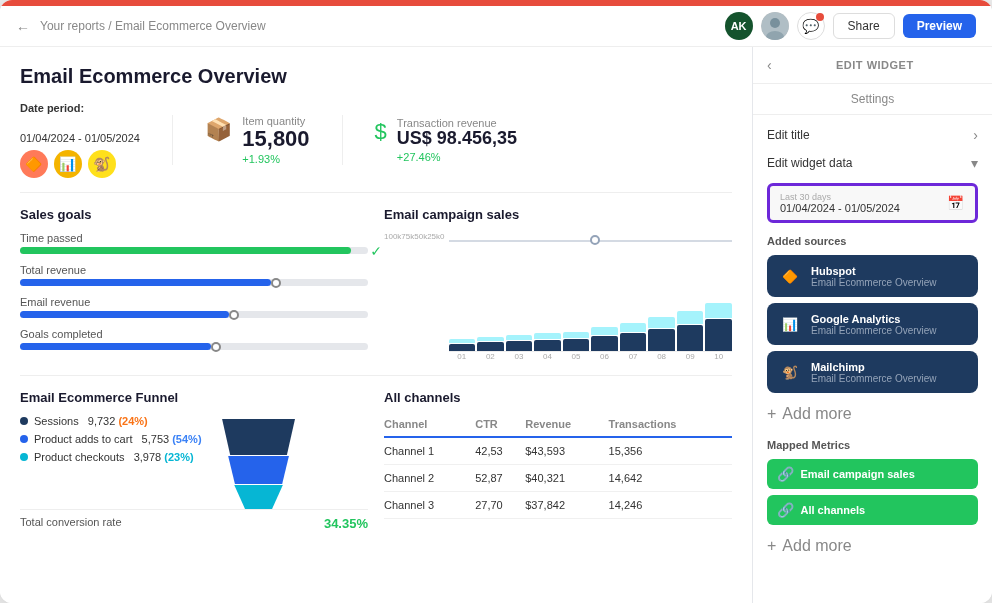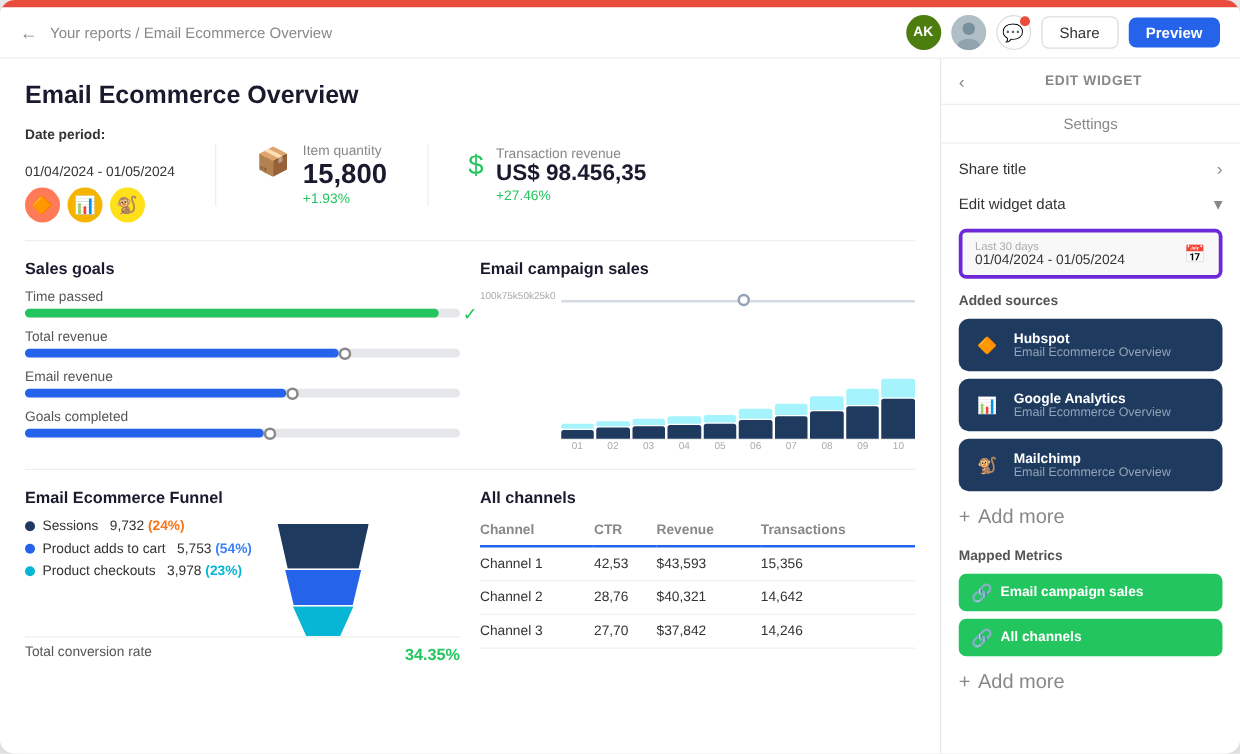--- a/index.html
+++ b/index.html
@@ -4,21 +4,21 @@
   <style>
     * { box-sizing: border-box; margin: 0; padding: 0; }
     body { font-family: -apple-system, BlinkMacSystemFont, 'Segoe UI', sans-serif; background: #f0f0f0; display: flex; justify-content: center; align-items: center; min-height: 100vh; }
     .window { width: 992px; height: 603px; background: #fff; border-radius: 12px; box-shadow: 0 4px 24px rgba(0,0,0,0.18); overflow: hidden; display: flex; flex-direction: column; }
     .title-bar { height: 6px; background: linear-gradient(to right, #e74c3c, #e74c3c); }
     .top-bar { display: flex; align-items: center; padding: 6px 16px; border-bottom: 1px solid #eee; background: #fff; min-height: 38px; }
     .back-btn { color: #888; font-size: 14px; cursor: pointer; margin-right: 10px; }
     .breadcrumb { font-size: 12px; color: #888; flex: 1; }
     .top-bar-right { display: flex; align-items: center; gap: 8px; }
     .avatar { width: 28px; height: 28px; border-radius: 50%; display: flex; align-items: center; justify-content: center; font-size: 11px; font-weight: 700; color: #fff; }
-    .avatar-ak { background: #4d7c0f; }
+    .avatar-ak { background: #14532d; }
     .avatar-photo { background: #ccc; overflow: hidden; }
     .notif-btn { width: 28px; height: 28px; border-radius: 50%; border: 1px solid #ddd; display: flex; align-items: center; justify-content: center; font-size: 14px; cursor: pointer; position: relative; }
     .notif-dot { width: 8px; height: 8px; background: #e74c3c; border-radius: 50%; position: absolute; top: 0; right: 0; }
     .share-btn { padding: 5px 14px; border: 1px solid #ddd; border-radius: 6px; font-size: 12px; cursor: pointer; background: #fff; color: #333; text-align: right; }
     .preview-btn { padding: 5px 14px; border: none; border-radius: 6px; font-size: 12px; cursor: pointer; background: #2563eb; color: #fff; font-weight: 600; }
     .main-area { display: flex; flex: 1; overflow: hidden; }
     .content-area { flex: 1; padding: 18px 20px; overflow-y: auto; background: #fff; }
     .page-title { font-size: 20px; font-weight: 700; color: #1a1a2e; margin-bottom: 14px; }
     .summary-row { display: flex; align-items: center; gap: 24px; padding-bottom: 14px; border-bottom: 1px solid #eee; margin-bottom: 14px; }
     .date-block { font-size: 11px; color: #333; }
@@ -298,21 +298,21 @@
             <tbody>
 
             <tr>
                   <td>Channel 1</td>
                   <td>42,53</td>
                   <td>$43,593</td>
                   <td>15,356</td>
                 </tr>
                 <tr>
                   <td>Channel 2</td>
-                  <td>28,76</td>
+                  <td>52,87</td>
                   <td>$40,321</td>
                   <td>14,642</td>
                 </tr>
                 <tr>
                   <td>Channel 3</td>
                   <td>27,70</td>
                   <td>$37,842</td>
                   <td>14,246</td>
                 </tr>
               </tbody>
@@ -325,21 +325,21 @@
       <div class="sidebar-header">
         <span class="sidebar-back">‹</span>
         <span class="sidebar-title">EDIT WIDGET</span>
         <span></span>
       </div>
       <div class="sidebar-tabs">
         <div class="sidebar-tab">Settings</div>
       </div>
       <div class="sidebar-body">
         <div class="sidebar-row">
-          <span class="sidebar-row-label">Share title</span>
+          <span class="sidebar-row-label">Edit title</span>
           <span class="sidebar-row-arrow">›</span>
         </div>
         <div class="sidebar-row">
           <span class="sidebar-row-label">Edit widget data</span>
           <span class="sidebar-row-arrow">▾</span>
         </div>
         <div class="date-picker-row">
           <div>
             <span class="date-picker-label">Last 30 days</span>
             <span class="date-picker-val">01/04/2024 - 01/05/2024</span>

